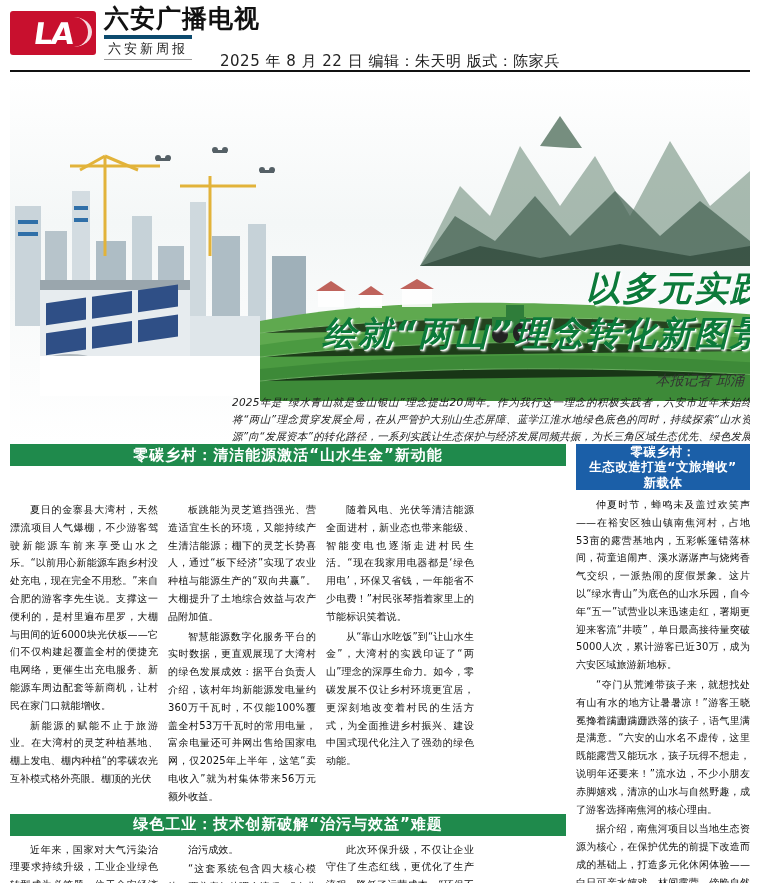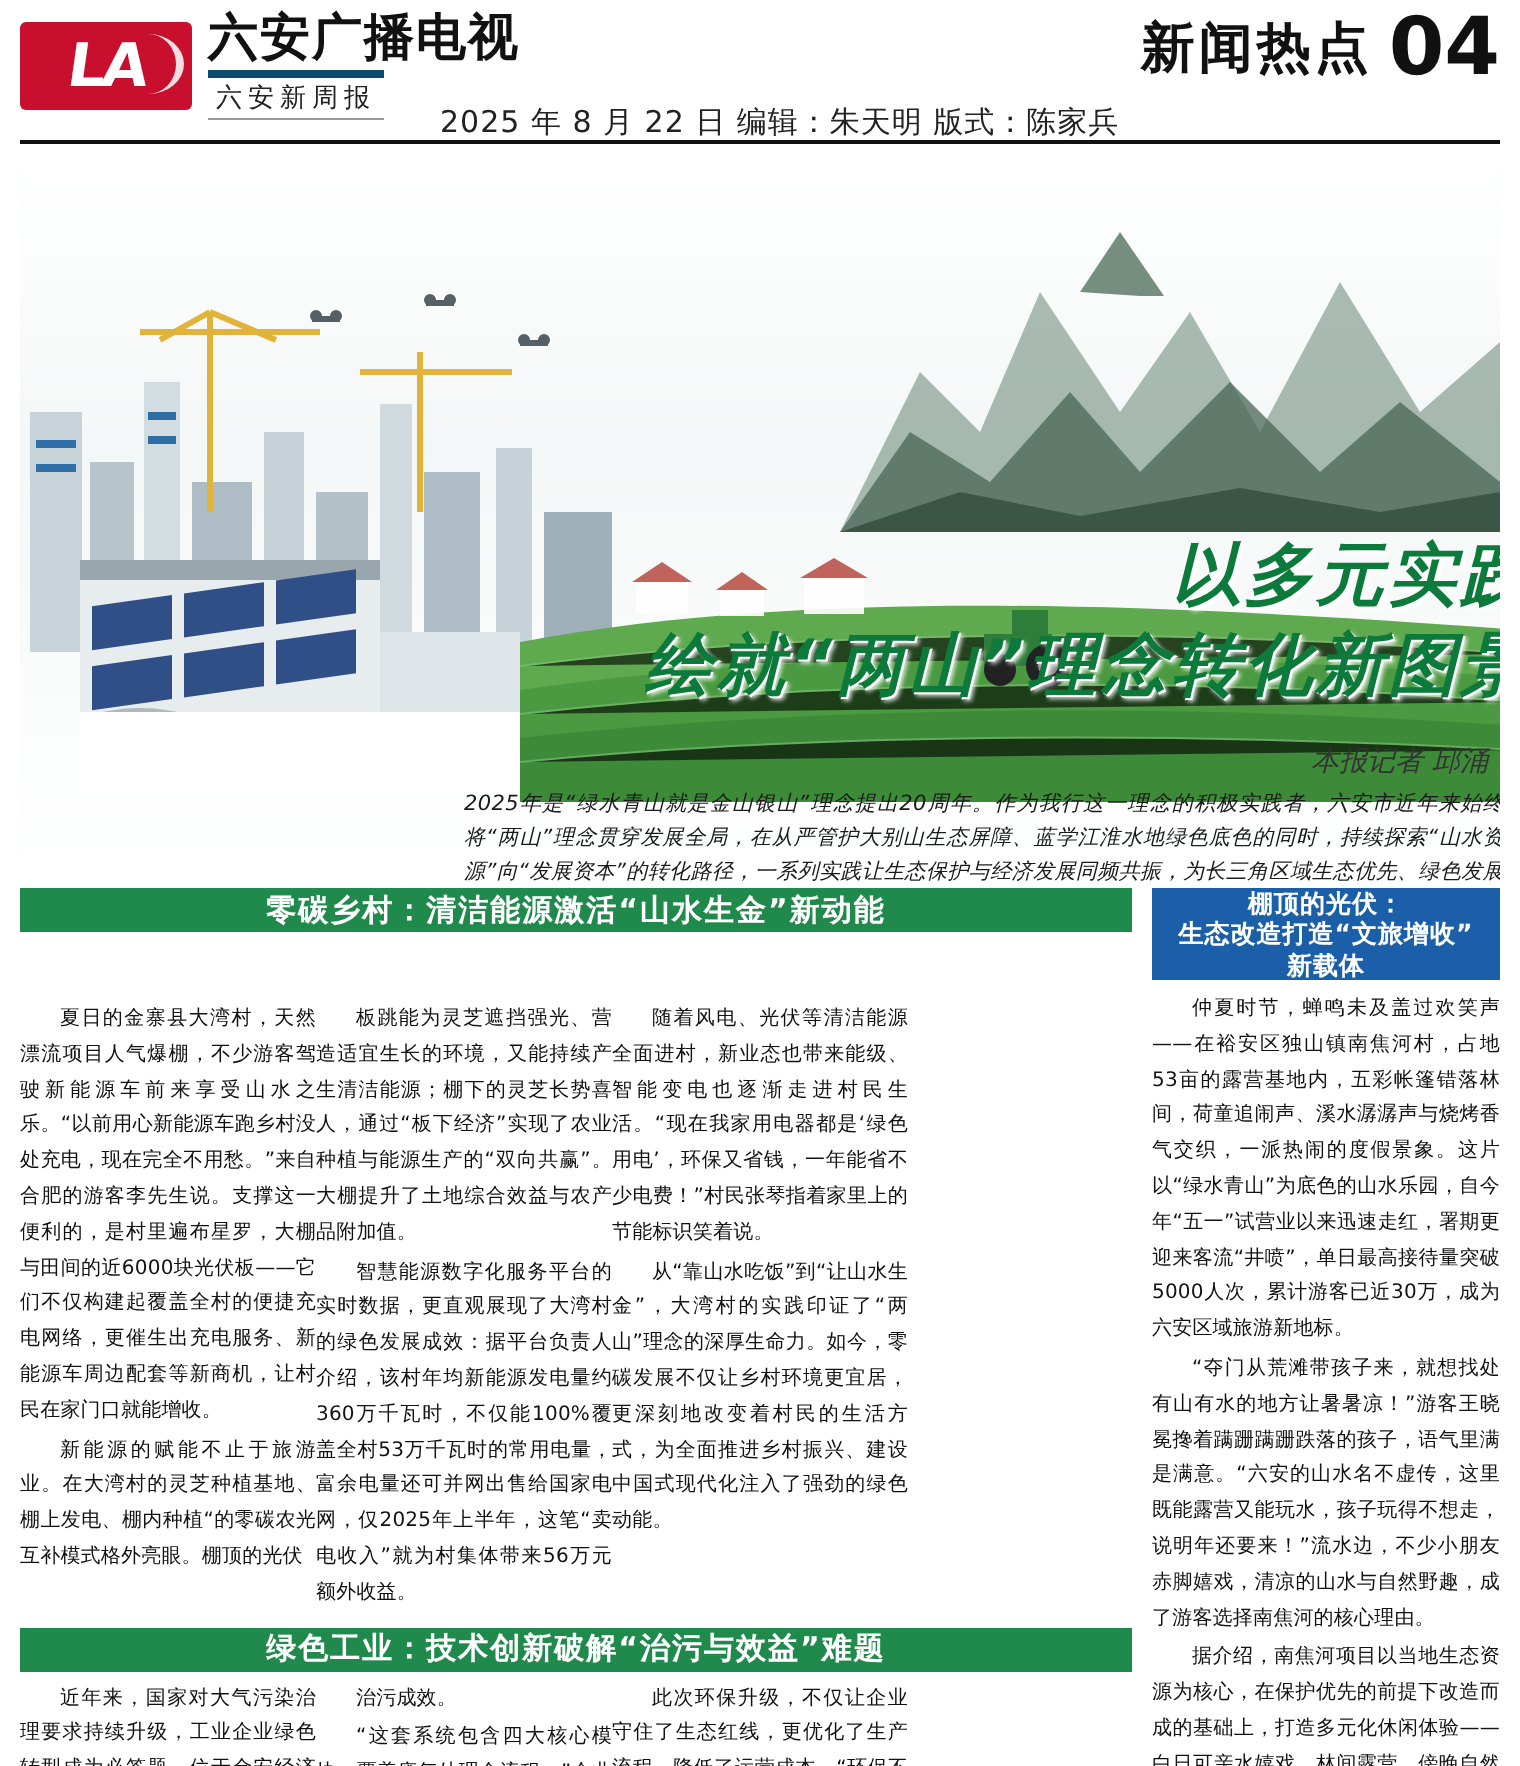--- a/index.html
+++ b/index.html
@@ -80,44 +80,40 @@
   .c1{width:148px;}
   .c2{width:148px;}
   .c3{width:148px;}
   .c5{width:174px;}
 
   .left-stack{width:556px;}
   .hdr-row{display:flex;gap:10px;}
   .hdr-green-wide{width:556px;}
   .right-col{width:174px;}
 
-  .cols3{display:flex;margin-top:5px;}
+  .cols3{display:flex;gap:10px;margin-top:5px;}
   .sec2-hdr{margin-top:6px;}
 </style>
 </head>
 <body>
 
 <div class="page">
 
   <div class="masthead">
     <div class="brand">
       <div class="logo-box">
         <span class="la">LA</span>
         <span class="swoosh"></span>
       </div>
       <div class="brand-text">
         <div class="brand-main">六安广播电视</div>
         <div class="brand-sub-wrap">
           <span class="brand-sub">六安新周报</span>
         </div>
       </div>
-    </div>
-    <div class="section-head">
-      <div class="section-title">新闻热点</div>
-      <div class="section-num">04</div>
     </div>
     <div class="issue-line">2025 年 8 月 22 日    编辑：朱天明  版式：陈家兵</div>
   </div>
 
   <div class="rule"></div>
 
   <div class="hero">
     <div class="sky"></div>
 
     <svg class="mtn" viewBox="0 0 330 180">
@@ -220,21 +216,21 @@
 
     <div class="lede">2025年是“绿水青山就是金山银山”理念提出20周年。作为我行这一理念的积极实践者，六安市近年来始终将“两山”理念贯穿发展全局，在从严管护大别山生态屏障、蓝学江淮水地绿色底色的同时，持续探索“山水资源”向“发展资本”的转化路径，一系列实践让生态保护与经济发展同频共振，为长三角区域生态优先、绿色发展写下生动的“六安注脚”。</div>
   </div>
 
   <div class="hdr-row">
     <div class="hdr-green-wide">
       <div class="band-green">零碳乡村：清洁能源激活“山水生金”新动能</div>
     </div>
     <div class="right-col">
       <div class="band-blue">
-        <span>棚顶的光伏：</span>
+        <span>零碳乡村：</span>
         <span>生态改造打造“文旅增收”</span>
         <span>新载体</span>
       </div>
     </div>
   </div>
 
   <div class="body-wrap">
 
     <div class="left-stack">
 

